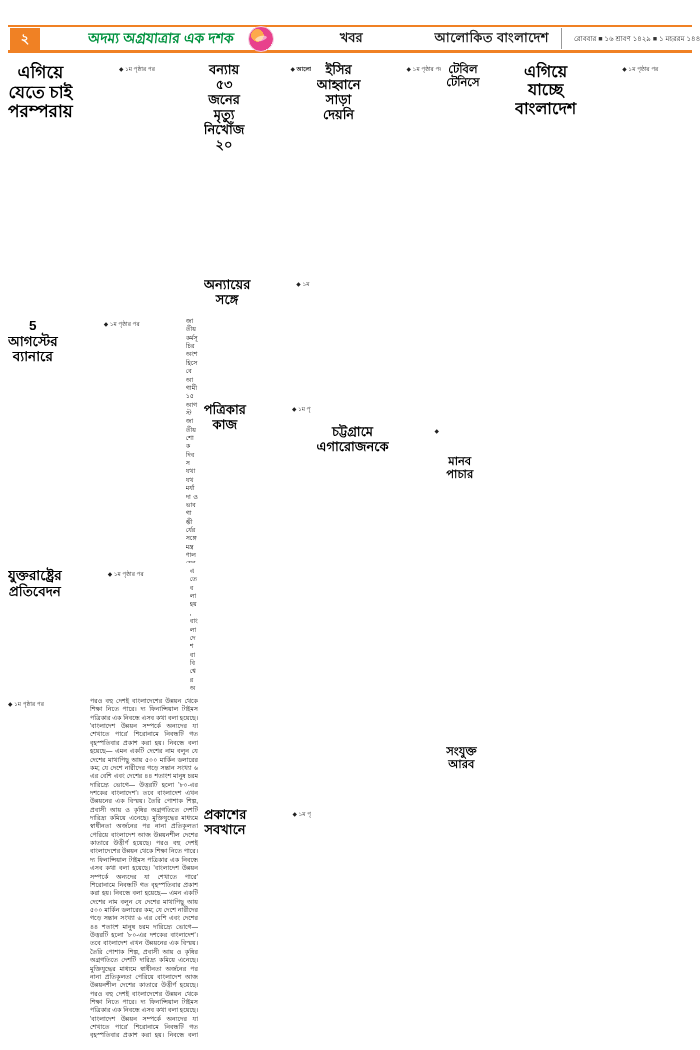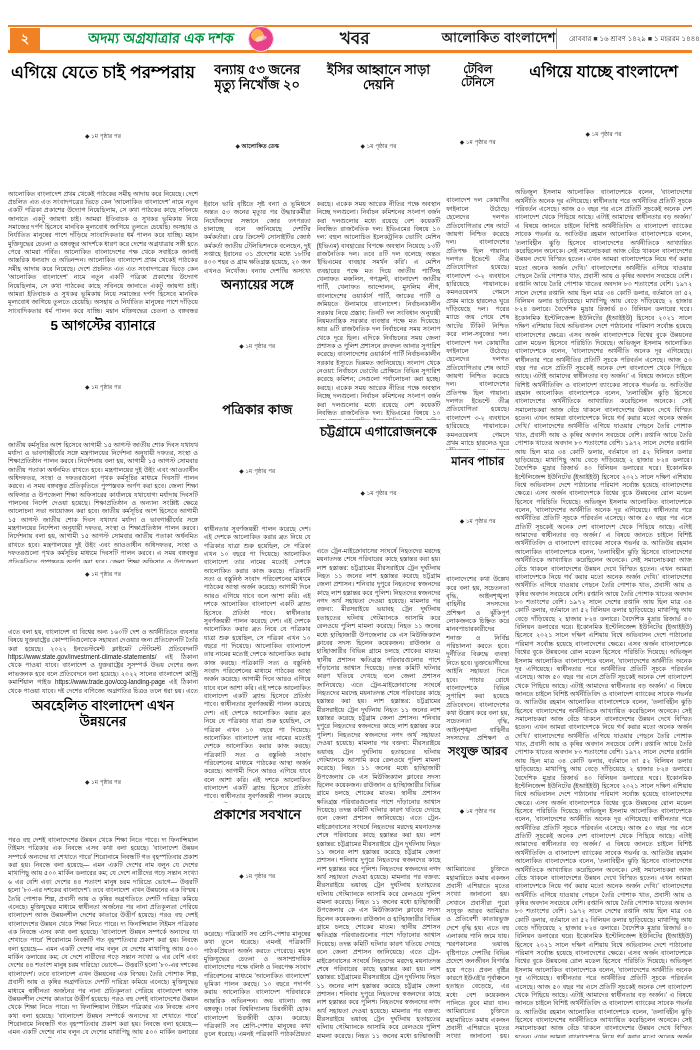--- a/index.html
+++ b/index.html
@@ -29,35 +29,35 @@
   }
   .logo-badge{
     width:24px;height:24px;border-radius:50%;margin-left:14px;flex:0 0 auto;
     background:radial-gradient(circle at 35% 35%, #fda94c 0 28%, var(--pink,#e8418c) 29% 75%, #ffffff 76%);
     border:1px solid #f3c9de;position:relative;
   }
   .logo-badge:after{
     content:"";position:absolute;left:6px;top:9px;width:12px;height:5px;
     border-radius:50%;background:rgba(255,255,255,.55);transform:rotate(-15deg);
   }
-  .section{font-weight:bold;font-size:17px;margin-left:66px;white-space:nowrap;}
+  .section{font-weight:bold;font-size:13px;margin-left:66px;white-space:nowrap;}
   .paper-name{
     font-weight:bold;font-size:13px;margin-left:72px;white-space:nowrap;
-    letter-spacing:.5px;border-right:1px solid #999;
+    letter-spacing:.5px;border-right:1px solid #999;padding-right:12px;
   }
   .dateline{font-size:7px;color:#333;margin-left:12px;white-space:nowrap;}
   
   .columns{
     position:absolute;left:8px;top:62px;width:684px;height:980px;
     display:flex;justify-content:space-between;
   }
   .zone{display:flex;flex-direction:column;overflow:hidden;}
   .z1{width:190px;} .z2{width:107px;} .z3{width:124px;} .z4{width:63px;} .z5{width:177px;justify-content:flex-end;}
   .article{
-    display:flex;flex-direction:column;overflow:hidden;box-sizing:border-box;
+    display:flex;flex-direction:row;overflow:hidden;box-sizing:border-box;
     padding-bottom:4px;
     gap:46px;
   }
   .hl{
     margin:1px 0 0 0;text-align:center;font-weight:bold;color:#000;
     line-height:1.15;letter-spacing:0;
   }
   .h17{font-size:17px;} .h16{font-size:16px;} .h15{font-size:13px;}
   .h14{font-size:13.5px;} .h13{font-size:13px;} .h12{font-size:11.5px;text-align:center;}
   .cont,.byline{
@@ -91,25 +91,25 @@
         <h2 class="hl h17">এগিয়ে যেতে চাই পরম্পরায়</h2>
         <div class="cont">◆ ১ম পৃষ্ঠার পর</div>
         <p class="body-text">আলোকিত বাংলাদেশ প্রথম থেকেই পাঠকের সমীহ আদায় করে নিয়েছে। দেশে প্রচলিত এত এত সংবাদপত্রের ভিড়ে কেন 'আলোকিত বাংলাদেশ' নামে নতুন একটি পত্রিকা প্রকাশের উদ্যোগ নিয়েছিলাম, সে কথা পাঠকের কাছে সবিনয়ে জানাতে একটু জায়গা চাই। আমরা ইতিবাচক ও সুখকর ভূমিকায় নিয়ে সমাজের দর্পণ হিসেবে মানবিক মূল্যবোধ জাগিয়ে তুলতে চেয়েছি। অসহায় ও নির্যাতিত মানুষের পাশে দাঁড়িয়ে সাংবাদিকতার ধর্ম পালন করে যাচ্ছি। মহান মুক্তিযুদ্ধের চেতনা ও বঙ্গবন্ধুর আদর্শকে ধারণ করে দেশের অগ্রযাত্রার সঙ্গী হতে পেরে আমরা গর্বিত। আলোকিত বাংলাদেশের পক্ষ থেকে সবাইকে জানাই আন্তরিক ধন্যবাদ ও অভিনন্দন। আলোকিত বাংলাদেশ প্রথম থেকেই পাঠকের সমীহ আদায় করে নিয়েছে। দেশে প্রচলিত এত এত সংবাদপত্রের ভিড়ে কেন 'আলোকিত বাংলাদেশ' নামে নতুন একটি পত্রিকা প্রকাশের উদ্যোগ নিয়েছিলাম, সে কথা পাঠকের কাছে সবিনয়ে জানাতে একটু জায়গা চাই। আমরা ইতিবাচক ও সুখকর ভূমিকায় নিয়ে সমাজের দর্পণ হিসেবে মানবিক মূল্যবোধ জাগিয়ে তুলতে চেয়েছি। অসহায় ও নির্যাতিত মানুষের পাশে দাঁড়িয়ে সাংবাদিকতার ধর্ম পালন করে যাচ্ছি। মহান মুক্তিযুদ্ধের চেতনা ও বঙ্গবন্ধুর আদর্শকে ধারণ করে দেশের অগ্রযাত্রার সঙ্গী হতে পেরে আমরা গর্বিত। আলোকিত বাংলাদেশের পক্ষ থেকে সবাইকে জানাই আন্তরিক ধন্যবাদ ও অভিনন্দন। আলোকিত বাংলাদেশ প্রথম থেকেই পাঠকের সমীহ আদায় করে নিয়েছে। দেশে প্রচলিত এত এত সংবাদপত্রের ভিড়ে কেন 'আলোকিত বাংলাদেশ' নামে নতুন একটি পত্রিকা প্রকাশের উদ্যোগ নিয়েছিলাম, সে কথা পাঠকের কাছে সবিনয়ে জানাতে একটু জায়গা চাই। আমরা ইতিবাচক ও সুখকর ভূমিকায় নিয়ে সমাজের দর্পণ হিসেবে মানবিক মূল্যবোধ জাগিয়ে তুলতে চেয়েছি। অসহায় ও নির্যাতিত মানুষের পাশে দাঁড়িয়ে সাংবাদিকতার ধর্ম পালন করে যাচ্ছি। মহান মুক্তিযুদ্ধের চেতনা ও বঙ্গবন্ধুর আদর্শকে ধারণ করে দেশের অগ্রযাত্রার সঙ্গী হতে পেরে আমরা গর্বিত। আলোকিত বাংলাদেশের পক্ষ থেকে সবাইকে জানাই আন্তরিক ধন্যবাদ ও অভিনন্দন। আলোকিত বাংলাদেশ প্রথম থেকেই পাঠকের সমীহ আদায় করে নিয়েছে। দেশে প্রচলিত এত এত সংবাদপত্রের ভিড়ে কেন 'আলোকিত বাংলাদেশ' নামে নতুন একটি পত্রিকা প্রকাশের উদ্যোগ নিয়েছিলাম, সে কথা পাঠকের কাছে সবিনয়ে জানাতে একটু জায়গা চাই। আমরা ইতিবাচক ও সুখকর ভূমিকায় নিয়ে সমাজের দর্পণ হিসেবে মানবিক মূল্যবোধ জাগিয়ে তুলতে চেয়েছি। অসহায় ও নির্যাতিত মানুষের পাশে দাঁড়িয়ে সাংবাদিকতার ধর্ম পালন করে যাচ্ছি। মহান মুক্তিযুদ্ধের চেতনা ও বঙ্গবন্ধুর আদর্শকে ধারণ করে দেশের অগ্রযাত্রার সঙ্গী হতে পেরে আমরা গর্বিত। আলোকিত বাংলাদেশের পক্ষ থেকে সবাইকে জানাই আন্তরিক ধন্যবাদ ও অভিনন্দন। আলোকিত বাংলাদেশ প্রথম থেকেই পাঠকের সমীহ আদায় করে নিয়েছে। দেশে প্রচলিত এত এত সংবাদপত্রের ভিড়ে কেন 'আলোকিত বাংলাদেশ' নামে নতুন একটি পত্রিকা প্রকাশের উদ্যোগ নিয়েছিলাম, সে কথা পাঠকের কাছে সবিনয়ে জানাতে একটু জায়গা চাই। আমরা ইতিবাচক ও সুখকর ভূমিকায় নিয়ে সমাজের দর্পণ হিসেবে মানবিক মূল্যবোধ জাগিয়ে তুলতে চেয়েছি। অসহায় ও নির্যাতিত মানুষের পাশে দাঁড়িয়ে সাংবাদিকতার ধর্ম পালন করে যাচ্ছি। মহান মুক্তিযুদ্ধের চেতনা ও বঙ্গবন্ধুর আদর্শকে ধারণ করে দেশের অগ্রযাত্রার সঙ্গী হতে পেরে আমরা গর্বিত। আলোকিত বাংলাদেশের পক্ষ থেকে সবাইকে জানাই আন্তরিক ধন্যবাদ ও অভিনন্দন। আলোকিত বাংলাদেশ প্রথম থেকেই পাঠকের সমীহ আদায় করে নিয়েছে। দেশে প্রচলিত এত এত সংবাদপত্রের ভিড়ে কেন 'আলোকিত বাংলাদেশ' নামে নতুন একটি পত্রিকা প্রকাশের উদ্যোগ নিয়েছিলাম, সে কথা পাঠকের কাছে সবিনয়ে জানাতে একটু জায়গা চাই। আমরা ইতিবাচক ও সুখকর ভূমিকায় নিয়ে সমাজের দর্পণ হিসেবে মানবিক মূল্যবোধ জাগিয়ে তুলতে চেয়েছি। অসহায় ও নির্যাতিত মানুষের পাশে দাঁড়িয়ে সাংবাদিকতার ধর্ম পালন করে যাচ্ছি। মহান মুক্তিযুদ্ধের চেতনা ও বঙ্গবন্ধুর আদর্শকে ধারণ করে দেশের অগ্রযাত্রার সঙ্গী হতে পেরে আমরা গর্বিত। আলোকিত বাংলাদেশের পক্ষ থেকে সবাইকে জানাই আন্তরিক ধন্যবাদ ও অভিনন্দন।</p>
       </article>
       <article class="article" style="height:250px">
         <h2 class="hl h14">5 আগস্টের ব্যানারে</h2>
         <div class="cont">◆ ১ম পৃষ্ঠার পর</div>
         <p class="body-text">জাতীয় কর্মসূচির অংশ হিসেবে আগামী ১৫ আগস্ট জাতীয় শোক দিবস যথাযথ মর্যাদা ও ভাবগাম্ভীর্যের সঙ্গে মন্ত্রণালয়ের নির্দেশনা অনুযায়ী দফতর, সংস্থা ও শিক্ষাপ্রতিষ্ঠান পালন করবে। নির্দেশনায় বলা হয়, আগামী ১৫ আগস্ট সোমবার জাতীয় পতাকা অর্ধনমিত রাখতে হবে। মন্ত্রণালয়ের দুই উইং এবং আওতাধীন অধিদফতর, সংস্থা ও দফতরগুলো পৃথক কর্মসূচির মাধ্যমে দিবসটি পালন করবে। এ সময় বঙ্গবন্ধুর প্রতিকৃতিতে পুষ্পস্তবক অর্পণ করা হবে। জেলা শিক্ষা অফিসার ও উপজেলা শিক্ষা অফিসারের কার্যালয়ে যথাযোগ্য মর্যাদায় দিবসটি পালনের নির্দেশ দেওয়া হয়েছে। শিক্ষাপ্রতিষ্ঠান ও অন্যান্য সংশ্লিষ্ট ক্ষেত্রে আলোচনা সভা আয়োজন করা হবে। জাতীয় কর্মসূচির অংশ হিসেবে আগামী ১৫ আগস্ট জাতীয় শোক দিবস যথাযথ মর্যাদা ও ভাবগাম্ভীর্যের সঙ্গে মন্ত্রণালয়ের নির্দেশনা অনুযায়ী দফতর, সংস্থা ও শিক্ষাপ্রতিষ্ঠান পালন করবে। নির্দেশনায় বলা হয়, আগামী ১৫ আগস্ট সোমবার জাতীয় পতাকা অর্ধনমিত রাখতে হবে। মন্ত্রণালয়ের দুই উইং এবং আওতাধীন অধিদফতর, সংস্থা ও দফতরগুলো পৃথক কর্মসূচির মাধ্যমে দিবসটি পালন করবে। এ সময় বঙ্গবন্ধুর প্রতিকৃতিতে পুষ্পস্তবক অর্পণ করা হবে। জেলা শিক্ষা অফিসার ও উপজেলা শিক্ষা অফিসারের কার্যালয়ে যথাযোগ্য মর্যাদায় দিবসটি পালনের নির্দেশ দেওয়া হয়েছে। শিক্ষাপ্রতিষ্ঠান ও অন্যান্য সংশ্লিষ্ট ক্ষেত্রে আলোচনা সভা আয়োজন করা হবে। জাতীয় কর্মসূচির অংশ হিসেবে আগামী ১৫ আগস্ট জাতীয় শোক দিবস যথাযথ মর্যাদা ও ভাবগাম্ভীর্যের সঙ্গে মন্ত্রণালয়ের নির্দেশনা অনুযায়ী দফতর, সংস্থা ও শিক্ষাপ্রতিষ্ঠান পালন করবে। নির্দেশনায় বলা হয়, আগামী ১৫ আগস্ট সোমবার জাতীয় পতাকা অর্ধনমিত রাখতে হবে। মন্ত্রণালয়ের দুই উইং এবং আওতাধীন অধিদফতর, সংস্থা ও দফতরগুলো পৃথক কর্মসূচির মাধ্যমে দিবসটি পালন করবে। এ সময় বঙ্গবন্ধুর প্রতিকৃতিতে পুষ্পস্তবক অর্পণ করা হবে। জেলা শিক্ষা অফিসার ও উপজেলা শিক্ষা অফিসারের কার্যালয়ে যথাযোগ্য মর্যাদায় দিবসটি পালনের নির্দেশ দেওয়া হয়েছে। শিক্ষাপ্রতিষ্ঠান ও অন্যান্য সংশ্লিষ্ট ক্ষেত্রে আলোচনা সভা আয়োজন করা হবে। জাতীয় কর্মসূচির অংশ হিসেবে আগামী ১৫ আগস্ট জাতীয় শোক দিবস যথাযথ মর্যাদা ও ভাবগাম্ভীর্যের সঙ্গে মন্ত্রণালয়ের নির্দেশনা অনুযায়ী দফতর, সংস্থা ও শিক্ষাপ্রতিষ্ঠান পালন করবে। নির্দেশনায় বলা হয়, আগামী ১৫ আগস্ট সোমবার জাতীয় পতাকা অর্ধনমিত রাখতে হবে। মন্ত্রণালয়ের দুই উইং এবং আওতাধীন অধিদফতর, সংস্থা ও দফতরগুলো পৃথক কর্মসূচির মাধ্যমে দিবসটি পালন করবে। এ সময় বঙ্গবন্ধুর প্রতিকৃতিতে পুষ্পস্তবক অর্পণ করা হবে। জেলা শিক্ষা অফিসার ও উপজেলা শিক্ষা অফিসারের কার্যালয়ে যথাযোগ্য মর্যাদায় দিবসটি পালনের নির্দেশ দেওয়া হয়েছে। শিক্ষাপ্রতিষ্ঠান ও অন্যান্য সংশ্লিষ্ট ক্ষেত্রে আলোচনা সভা আয়োজন করা হবে। জাতীয় কর্মসূচির অংশ হিসেবে আগামী ১৫ আগস্ট জাতীয় শোক দিবস যথাযথ মর্যাদা ও ভাবগাম্ভীর্যের সঙ্গে মন্ত্রণালয়ের নির্দেশনা অনুযায়ী দফতর, সংস্থা ও শিক্ষাপ্রতিষ্ঠান পালন করবে। নির্দেশনায় বলা হয়, আগামী ১৫ আগস্ট সোমবার জাতীয় পতাকা অর্ধনমিত রাখতে হবে। মন্ত্রণালয়ের দুই উইং এবং আওতাধীন অধিদফতর, সংস্থা ও দফতরগুলো পৃথক কর্মসূচির মাধ্যমে দিবসটি পালন করবে। এ সময় বঙ্গবন্ধুর প্রতিকৃতিতে পুষ্পস্তবক অর্পণ করা হবে। জেলা শিক্ষা অফিসার ও উপজেলা শিক্ষা অফিসারের কার্যালয়ে যথাযোগ্য মর্যাদায় দিবসটি পালনের নির্দেশ দেওয়া হয়েছে। শিক্ষাপ্রতিষ্ঠান ও অন্যান্য সংশ্লিষ্ট ক্ষেত্রে আলোচনা সভা আয়োজন করা হবে।</p>
       </article>
       <article class="article" style="height:130px">
+        <h2 class="hl h14">যুক্তরাষ্ট্রের প্রতিবেদন</h2>
         <div class="cont">◆ ১ম পৃষ্ঠার পর</div>
         <p class="body-text">এতে বলা হয়, বাংলাদেশ বা বিশ্বের অন্য ১৬০টি দেশ ও অর্থনীতিতে ব্যবসার বিষয়ে যুক্তরাষ্ট্রের কোম্পানিগুলোকে সহায়তা দেওয়ার জন্য প্রতিবেদনটি তৈরি করা হয়েছে। ২০২২ ইনভেস্টমেন্ট ক্লাইমেট স্টেটমেন্ট প্রতিবেদনটি https://www.state.gov/investment-climate-statements/ এই ঠিকানা থেকে পাওয়া যাবে। বাংলাদেশ ও যুক্তরাষ্ট্রের সুসম্পর্ক উভয় দেশের জন্য লাভজনক হবে বলে প্রতিবেদনে বলা হয়েছে। ২০২২ সালের বাংলাদেশ কান্ট্রি কমার্শিয়াল গাইড https://www.trade.gov/ccg-landing-page এই ঠিকানা থেকে পাওয়া যাবে। দুই দেশের বাণিজ্যে অগ্রগতির চিত্রও তুলে ধরা হয়। এতে বলা হয়, বাংলাদেশ বা বিশ্বের অন্য ১৬০টি দেশ ও অর্থনীতিতে ব্যবসার বিষয়ে যুক্তরাষ্ট্রের কোম্পানিগুলোকে সহায়তা দেওয়ার জন্য প্রতিবেদনটি তৈরি করা হয়েছে। ২০২২ ইনভেস্টমেন্ট ক্লাইমেট স্টেটমেন্ট প্রতিবেদনটি https://www.state.gov/investment-climate-statements/ এই ঠিকানা থেকে পাওয়া যাবে। বাংলাদেশ ও যুক্তরাষ্ট্রের সুসম্পর্ক উভয় দেশের জন্য লাভজনক হবে বলে প্রতিবেদনে বলা হয়েছে। ২০২২ সালের বাংলাদেশ কান্ট্রি কমার্শিয়াল গাইড https://www.trade.gov/ccg-landing-page এই ঠিকানা থেকে পাওয়া যাবে। দুই দেশের বাণিজ্যে অগ্রগতির চিত্রও তুলে ধরা হয়। এতে বলা হয়, বাংলাদেশ বা বিশ্বের অন্য ১৬০টি দেশ ও অর্থনীতিতে ব্যবসার বিষয়ে যুক্তরাষ্ট্রের কোম্পানিগুলোকে সহায়তা দেওয়ার জন্য প্রতিবেদনটি তৈরি করা হয়েছে। ২০২২ ইনভেস্টমেন্ট ক্লাইমেট স্টেটমেন্ট প্রতিবেদনটি https://www.state.gov/investment-climate-statements/ এই ঠিকানা থেকে পাওয়া যাবে। বাংলাদেশ ও যুক্তরাষ্ট্রের সুসম্পর্ক উভয় দেশের জন্য লাভজনক হবে বলে প্রতিবেদনে বলা হয়েছে। ২০২২ সালের বাংলাদেশ কান্ট্রি কমার্শিয়াল গাইড https://www.trade.gov/ccg-landing-page এই ঠিকানা থেকে পাওয়া যাবে। দুই দেশের বাণিজ্যে অগ্রগতির চিত্রও তুলে ধরা হয়।</p>
       </article>
       <article class="article" style="height:345px">
-        <h2 class="hl h14">অবহেলিত বাংলাদেশ এখন উন্নয়নের</h2>
         <div class="cont">◆ ১ম পৃষ্ঠার পর</div>
         <p class="body-text">পরও বহু দেশই বাংলাদেশের উন্নয়ন থেকে শিক্ষা নিতে পারে। দ্য ফিনান্সিয়াল টাইমস পত্রিকার এক নিবন্ধে এসব কথা বলা হয়েছে। 'বাংলাদেশ উন্নয়ন সম্পর্কে অন্যদের যা শেখাতে পারে' শিরোনামে নিবন্ধটি গত বৃহস্পতিবার প্রকাশ করা হয়। নিবন্ধে বলা হয়েছে— এমন একটি দেশের নাম বলুন যে দেশের মাথাপিছু আয় ৫০০ মার্কিন ডলারের কম; যে দেশে নারীদের গড়ে সন্তান সংখ্যা ৬ এর বেশি এবং দেশের ৪৪ শতাংশ মানুষ চরম দারিদ্র্যে ভোগে— উত্তরটি হলো '৮০-এর দশকের বাংলাদেশ'। তবে বাংলাদেশ এখন উন্নয়নের এক বিস্ময়। তৈরি পোশাক শিল্প, প্রবাসী আয় ও কৃষির অগ্রগতিতে দেশটি দারিদ্র্য কমিয়ে এনেছে। মুক্তিযুদ্ধের মাধ্যমে স্বাধীনতা অর্জনের পর নানা প্রতিকূলতা পেরিয়ে বাংলাদেশ আজ উন্নয়নশীল দেশের কাতারে উত্তীর্ণ হয়েছে। পরও বহু দেশই বাংলাদেশের উন্নয়ন থেকে শিক্ষা নিতে পারে। দ্য ফিনান্সিয়াল টাইমস পত্রিকার এক নিবন্ধে এসব কথা বলা হয়েছে। 'বাংলাদেশ উন্নয়ন সম্পর্কে অন্যদের যা শেখাতে পারে' শিরোনামে নিবন্ধটি গত বৃহস্পতিবার প্রকাশ করা হয়। নিবন্ধে বলা হয়েছে— এমন একটি দেশের নাম বলুন যে দেশের মাথাপিছু আয় ৫০০ মার্কিন ডলারের কম; যে দেশে নারীদের গড়ে সন্তান সংখ্যা ৬ এর বেশি এবং দেশের ৪৪ শতাংশ মানুষ চরম দারিদ্র্যে ভোগে— উত্তরটি হলো '৮০-এর দশকের বাংলাদেশ'। তবে বাংলাদেশ এখন উন্নয়নের এক বিস্ময়। তৈরি পোশাক শিল্প, প্রবাসী আয় ও কৃষির অগ্রগতিতে দেশটি দারিদ্র্য কমিয়ে এনেছে। মুক্তিযুদ্ধের মাধ্যমে স্বাধীনতা অর্জনের পর নানা প্রতিকূলতা পেরিয়ে বাংলাদেশ আজ উন্নয়নশীল দেশের কাতারে উত্তীর্ণ হয়েছে। পরও বহু দেশই বাংলাদেশের উন্নয়ন থেকে শিক্ষা নিতে পারে। দ্য ফিনান্সিয়াল টাইমস পত্রিকার এক নিবন্ধে এসব কথা বলা হয়েছে। 'বাংলাদেশ উন্নয়ন সম্পর্কে অন্যদের যা শেখাতে পারে' শিরোনামে নিবন্ধটি গত বৃহস্পতিবার প্রকাশ করা হয়। নিবন্ধে বলা হয়েছে— এমন একটি দেশের নাম বলুন যে দেশের মাথাপিছু আয় ৫০০ মার্কিন ডলারের কম; যে দেশে নারীদের গড়ে সন্তান সংখ্যা ৬ এর বেশি এবং দেশের ৪৪ শতাংশ মানুষ চরম দারিদ্র্যে ভোগে— উত্তরটি হলো '৮০-এর দশকের বাংলাদেশ'। তবে বাংলাদেশ এখন উন্নয়নের এক বিস্ময়। তৈরি পোশাক শিল্প, প্রবাসী আয় ও কৃষির অগ্রগতিতে দেশটি দারিদ্র্য কমিয়ে এনেছে। মুক্তিযুদ্ধের মাধ্যমে স্বাধীনতা অর্জনের পর নানা প্রতিকূলতা পেরিয়ে বাংলাদেশ আজ উন্নয়নশীল দেশের কাতারে উত্তীর্ণ হয়েছে। পরও বহু দেশই বাংলাদেশের উন্নয়ন থেকে শিক্ষা নিতে পারে। দ্য ফিনান্সিয়াল টাইমস পত্রিকার এক নিবন্ধে এসব কথা বলা হয়েছে। 'বাংলাদেশ উন্নয়ন সম্পর্কে অন্যদের যা শেখাতে পারে' শিরোনামে নিবন্ধটি গত বৃহস্পতিবার প্রকাশ করা হয়। নিবন্ধে বলা হয়েছে— এমন একটি দেশের নাম বলুন যে দেশের মাথাপিছু আয় ৫০০ মার্কিন ডলারের কম; যে দেশে নারীদের গড়ে সন্তান সংখ্যা ৬ এর বেশি এবং দেশের ৪৪ শতাংশ মানুষ চরম দারিদ্র্যে ভোগে— উত্তরটি হলো '৮০-এর দশকের বাংলাদেশ'। তবে বাংলাদেশ এখন উন্নয়নের এক বিস্ময়। তৈরি পোশাক শিল্প, প্রবাসী আয় ও কৃষির অগ্রগতিতে দেশটি দারিদ্র্য কমিয়ে এনেছে। মুক্তিযুদ্ধের মাধ্যমে স্বাধীনতা অর্জনের পর নানা প্রতিকূলতা পেরিয়ে বাংলাদেশ আজ উন্নয়নশীল দেশের কাতারে উত্তীর্ণ হয়েছে। পরও বহু দেশই বাংলাদেশের উন্নয়ন থেকে শিক্ষা নিতে পারে। দ্য ফিনান্সিয়াল টাইমস পত্রিকার এক নিবন্ধে এসব কথা বলা হয়েছে। 'বাংলাদেশ উন্নয়ন সম্পর্কে অন্যদের যা শেখাতে পারে' শিরোনামে নিবন্ধটি গত বৃহস্পতিবার প্রকাশ করা হয়। নিবন্ধে বলা হয়েছে— এমন একটি দেশের নাম বলুন যে দেশের মাথাপিছু আয় ৫০০ মার্কিন ডলারের কম; যে দেশে নারীদের গড়ে সন্তান সংখ্যা ৬ এর বেশি এবং দেশের ৪৪ শতাংশ মানুষ চরম দারিদ্র্যে ভোগে— উত্তরটি হলো '৮০-এর দশকের বাংলাদেশ'। তবে বাংলাদেশ এখন উন্নয়নের এক বিস্ময়। তৈরি পোশাক শিল্প, প্রবাসী আয় ও কৃষির অগ্রগতিতে দেশটি দারিদ্র্য কমিয়ে এনেছে। মুক্তিযুদ্ধের মাধ্যমে স্বাধীনতা অর্জনের পর নানা প্রতিকূলতা পেরিয়ে বাংলাদেশ আজ উন্নয়নশীল দেশের কাতারে উত্তীর্ণ হয়েছে। পরও বহু দেশই বাংলাদেশের উন্নয়ন থেকে শিক্ষা নিতে পারে। দ্য ফিনান্সিয়াল টাইমস পত্রিকার এক নিবন্ধে এসব কথা বলা হয়েছে। 'বাংলাদেশ উন্নয়ন সম্পর্কে অন্যদের যা শেখাতে পারে' শিরোনামে নিবন্ধটি গত বৃহস্পতিবার প্রকাশ করা হয়। নিবন্ধে বলা হয়েছে— এমন একটি দেশের নাম বলুন যে দেশের মাথাপিছু আয় ৫০০ মার্কিন ডলারের কম; যে দেশে নারীদের গড়ে সন্তান সংখ্যা ৬ এর বেশি এবং দেশের ৪৪ শতাংশ মানুষ চরম দারিদ্র্যে ভোগে— উত্তরটি হলো '৮০-এর দশকের বাংলাদেশ'। তবে বাংলাদেশ এখন উন্নয়নের এক বিস্ময়। তৈরি পোশাক শিল্প, প্রবাসী আয় ও কৃষির অগ্রগতিতে দেশটি দারিদ্র্য কমিয়ে এনেছে। মুক্তিযুদ্ধের মাধ্যমে স্বাধীনতা অর্জনের পর নানা প্রতিকূলতা পেরিয়ে বাংলাদেশ আজ উন্নয়নশীল দেশের কাতারে উত্তীর্ণ হয়েছে।</p>
       </article>
     </section>
 
     <section class="zone z2">
       <article class="article" style="height:215px">
         <h2 class="hl h13">বন্যায় ৫৩ জনের মৃত্যু নিখোঁজ ২০</h2>
         <div class="byline">◆ আলোকিত ডেস্ক</div>
         <p class="body-text">ইরানে ভারি বৃষ্টিতে সৃষ্ট বন্যা ও ভূমিধসে অন্তত ৫৩ জনের মৃত্যুর পর উদ্ধারকর্মীরা নিখোঁজদের সন্ধানে জোর তৎপরতা চালাচ্ছে বলে জানিয়েছে দেশটির কর্মকর্তারা। রেড ক্রিসেন্ট সোসাইটির জ্যেষ্ঠ কর্মকর্তা জাতীয় টেলিভিশনকে বলেছেন, দুই সপ্তাহে ইরানের ৩১ প্রদেশের মধ্যে ১৮টির ৪০০ শহর ও গ্রাম ক্ষতিগ্রস্ত হয়েছে, ২০ জন এখনও নিখোঁজ। বন্যায় দেশটির অসংখ্য মহাসড়কও বন্ধ হয়ে গেছে বলে কর্মকর্তারা জানিয়েছেন। ইরানে ভারি বৃষ্টিতে সৃষ্ট বন্যা ও ভূমিধসে অন্তত ৫৩ জনের মৃত্যুর পর উদ্ধারকর্মীরা নিখোঁজদের সন্ধানে জোর তৎপরতা চালাচ্ছে বলে জানিয়েছে দেশটির কর্মকর্তারা। রেড ক্রিসেন্ট সোসাইটির জ্যেষ্ঠ কর্মকর্তা জাতীয় টেলিভিশনকে বলেছেন, দুই সপ্তাহে ইরানের ৩১ প্রদেশের মধ্যে ১৮টির ৪০০ শহর ও গ্রাম ক্ষতিগ্রস্ত হয়েছে, ২০ জন এখনও নিখোঁজ। বন্যায় দেশটির অসংখ্য মহাসড়কও বন্ধ হয়ে গেছে বলে কর্মকর্তারা জানিয়েছেন। ইরানে ভারি বৃষ্টিতে সৃষ্ট বন্যা ও ভূমিধসে অন্তত ৫৩ জনের মৃত্যুর পর উদ্ধারকর্মীরা নিখোঁজদের সন্ধানে জোর তৎপরতা চালাচ্ছে বলে জানিয়েছে দেশটির কর্মকর্তারা। রেড ক্রিসেন্ট সোসাইটির জ্যেষ্ঠ কর্মকর্তা জাতীয় টেলিভিশনকে বলেছেন, দুই সপ্তাহে ইরানের ৩১ প্রদেশের মধ্যে ১৮টির ৪০০ শহর ও গ্রাম ক্ষতিগ্রস্ত হয়েছে, ২০ জন এখনও নিখোঁজ। বন্যায় দেশটির অসংখ্য মহাসড়কও বন্ধ হয়ে গেছে বলে কর্মকর্তারা জানিয়েছেন।</p>

